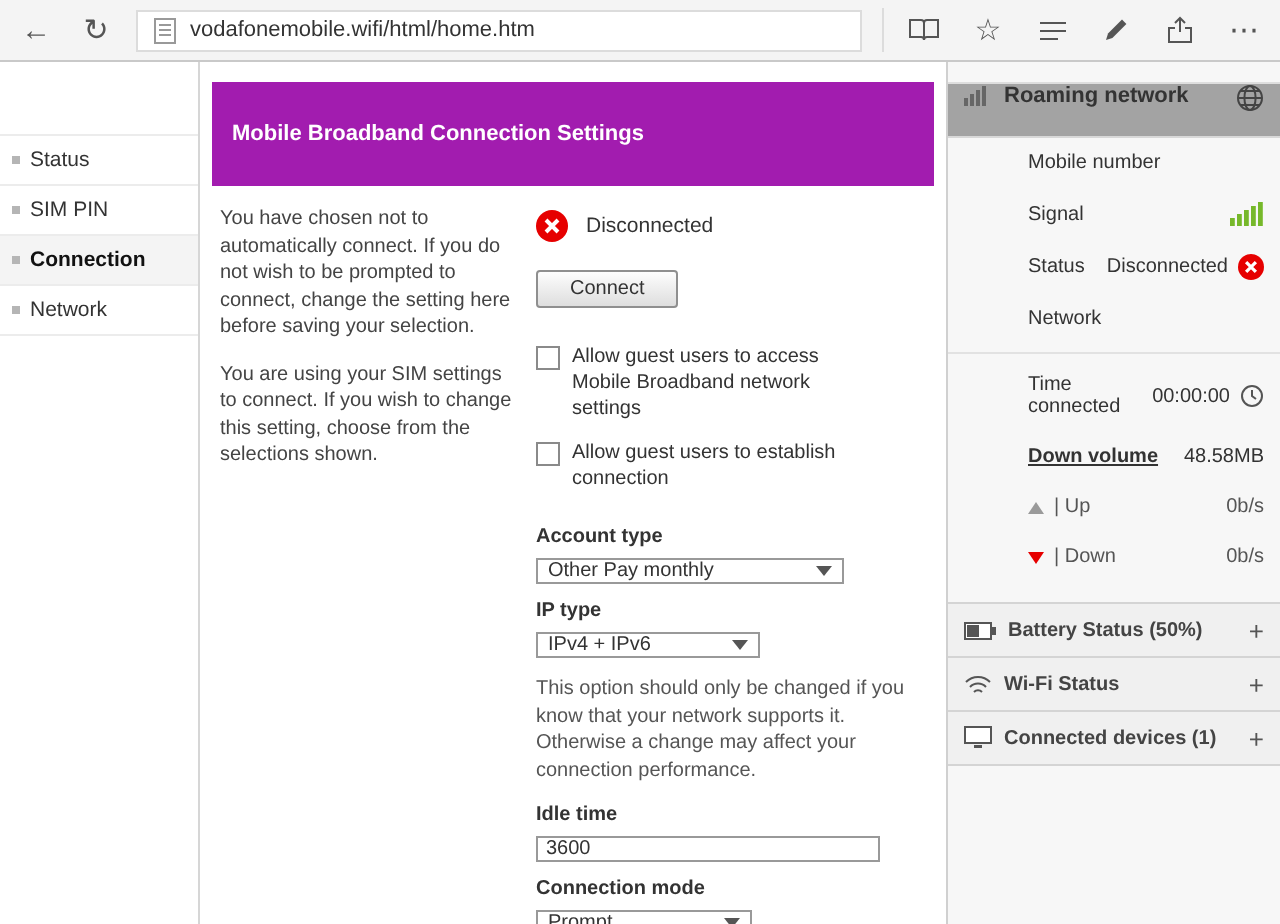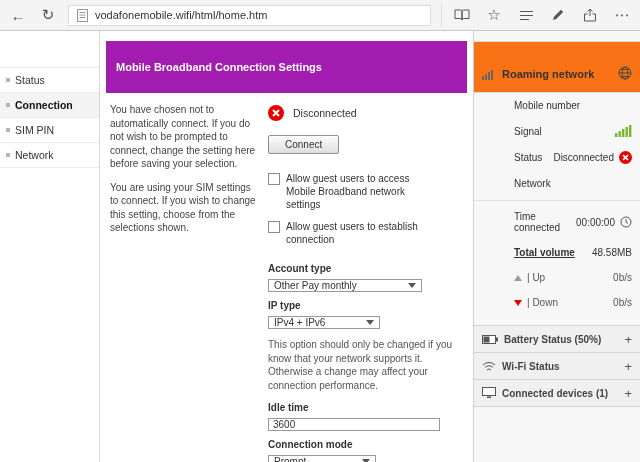--- a/index.html
+++ b/index.html
@@ -69,22 +69,22 @@
   .note{color:#555;margin:9px 0 2px 0;line-height:1.35;width:195px;}
   input.idle{
     width:172px;height:17px;box-sizing:border-box;border:1px solid #999;
     font-size:10px;padding:0 4px;font-family:inherit;color:#333;
   }
   .roam-row{margin-top:14px;}
   
   aside{width:166px;flex:0 0 auto;background:#f7f7f7;padding-top:10px;box-sizing:border-box;
     display:flex;flex-direction:column;}
   .aside-header{
-    height:26px;background:#f97316;border-top:1px solid #dedede;border-bottom:1px solid #d8d8d8;
-    display:flex;align-items:flex-end;gap:6px;padding:12px 8px;
+    height:26px;background:#a3a3a3;border-top:1px solid #dedede;border-bottom:1px solid #d8d8d8;
+    display:flex;align-items:flex-start;gap:6px;padding:0 8px;
     font-size:11px;font-weight:bold;color:#333;flex:0 0 auto;
   }
   .spacer{flex:1;}
   .srow{display:flex;align-items:center;gap:5px;padding:7px 8px;font-size:10px;color:#333;margin-left:32px;}
   .stats{border-top:1px solid #e2e2e2;margin-top:4px;padding-top:3px;}
   .vol-label{font-weight:bold;text-decoration:underline;cursor:pointer;}
   .updown{color:#555;}
   .tri-up{width:0;height:0;border-left:4px solid transparent;border-right:4px solid transparent;border-bottom:6px solid #9a9a9a;}
   .tri-down{width:0;height:0;border-left:4px solid transparent;border-right:4px solid transparent;border-top:6px solid #e60000;}
   .acc{
@@ -136,22 +136,22 @@
         </svg>
     </span>
     <span class="tbtn">⋯</span>
   </div>
 </div>
 
 <div class="content">
 
   <nav>
     <div class="nav-item">Status</div>
+    <div class="nav-item">SIM PIN</div>
     <div class="nav-item selected">Connection</div>
-    <div class="nav-item">SIM PIN</div>
     <div class="nav-item">Network</div>
   </nav>
 
   <main>
     <div class="main-header">Mobile Broadband Connection Settings</div>
     <div class="main-body">
       <div class="desc">
         <p>You have chosen not to automatically connect. If you do not wish to be prompted to connect, change the setting here before saving your selection.</p>
         <p>You are using your SIM settings to connect. If you wish to change this setting, choose from the selections shown.</p>
       </div>
@@ -259,21 +259,21 @@
       <div class="srow">
         <span>Time connected</span>
         <span class="spacer"></span>
         <span>00:00:00</span>
         <svg width="12" height="12" viewBox="0 0 12 12" fill="none" stroke="#555">
           <circle cx="6" cy="6" r="5"></circle>
             <path d="M6 3v3l2 1.5"></path>
         </svg>
       </div>
       <div class="srow">
-        <span class="vol-label">Total volume</span>
+        <span class="vol-label">Down volume</span>
         <span class="spacer"></span>
         <span>48.58MB</span>
       </div>
       <div class="srow updown">
         <span class="tri-up"></span>
         <span>| Up</span>
         <span class="spacer"></span>
         <span>0b/s</span>
       </div>
       <div class="srow updown">

